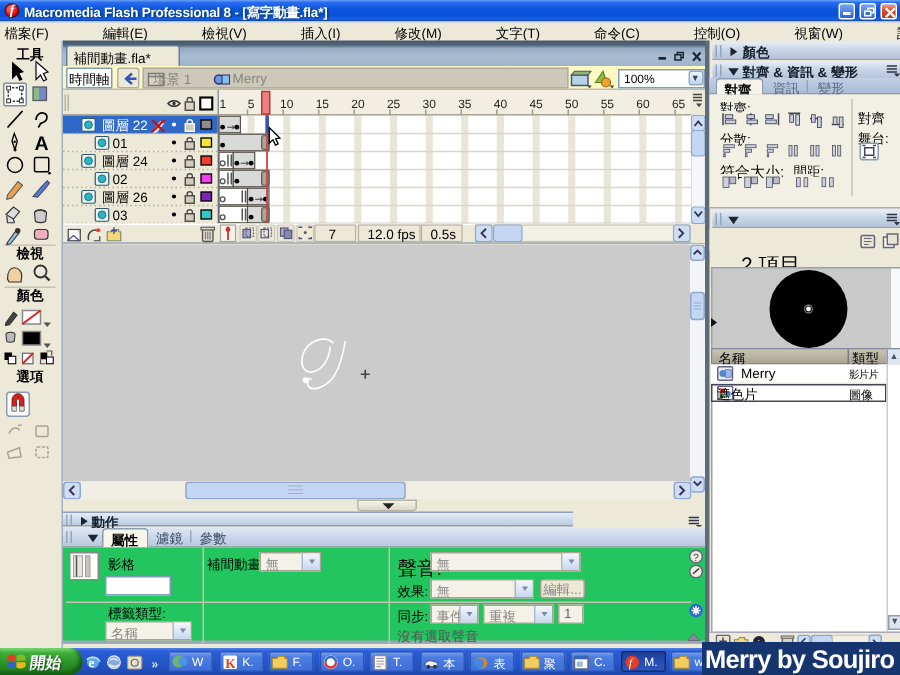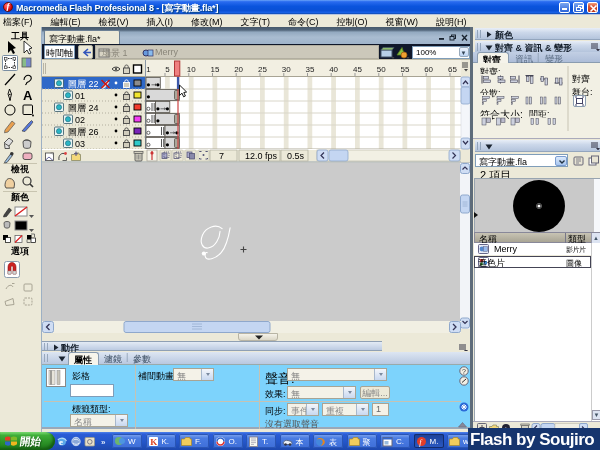--- a/index.html
+++ b/index.html
@@ -8,40 +8,40 @@
 #titlebar{left:0;top:0;width:600px;height:14px;background:linear-gradient(180deg,#6ba4f8 0%,#2a6cf0 12%,#0a54dd 45%,#0a50d5 75%,#1a62e8 92%,#0b43a0 100%);color:#fff;font-weight:bold;font-size:9px}
 #titlebar .ticon{position:absolute;left:3px;top:2px;width:10px;height:10px;border-radius:50%;background:radial-gradient(circle at 35% 35%,#f55 20%,#c00 70%,#800 100%);border:1px solid #601010}
 #titlebar .ticon:before{content:"f";position:absolute;left:2.5px;top:-2.5px;color:#fff;font-size:9px;font-style:italic;font-family:"Liberation Serif",serif}
 #titlebar .ttext{position:absolute;left:16px;top:2px;white-space:nowrap;letter-spacing:-0.15px;font-size:9px;text-shadow:1px 1px 1px #0339;}
 .wbtn{position:absolute;top:2px;width:11px;height:11px;border-radius:2px;border:1px solid #fff;color:#fff;font-size:8px;line-height:9px;text-align:center}
 .wbtn.mn{left:559px;background:linear-gradient(180deg,#7ba6f0,#2b63d8)}
 .wbtn.rs{left:573px;background:linear-gradient(180deg,#7ba6f0,#2b63d8)}
 .wbtn.cl{left:587px;background:linear-gradient(180deg,#f0a080,#d85030 40%,#c03818)}
 
 #menubar{left:0;top:14px;width:600px;height:13px;background:#ece9d8;border-top:1px solid #b6c3de;font-size:9px;white-space:nowrap;padding-left:3px}
-#menubar span{display:inline-block;margin-right:18px;margin-top:1px}
+#menubar span{display:inline-block;margin-right:36px;margin-top:1px}
 
 #toolbox{left:0;top:27px;width:42px;height:405px;background:#ece9d8;border-right:1px solid #9db0c4}
 .tbhead{position:absolute;left:0;width:40px;text-align:center;font-weight:bold;font-size:9px;height:8px;line-height:8px}
 .tsep{position:absolute;left:3px;width:34px;border-top:1px solid #c8c4b0}
 
 #docwin{left:42px;top:27px;width:428px;height:405px;background:#ece9d8}
 #tabbar{position:absolute;left:0;top:0;width:428px;height:17px;background:linear-gradient(180deg,#46586b 0%,#51657a 18%,#93a9c0 30%,#a9bcd1 60%,#9fb4cb 100%)}
 #doctab{position:absolute;left:2px;top:3px;width:76px;height:14px;background:#ece9d8;border:1px solid #6b7f94;border-bottom:none;border-radius:2px 2px 0 0;font-size:9px;padding:2px 0 0 4px;white-space:nowrap}
-#editbar{position:absolute;left:0;top:17px;width:428px;height:16px;background:#0f172a;border-bottom:1px solid #c0bca8}
+#editbar{position:absolute;left:0;top:17px;width:428px;height:16px;background:#fef9c3;border-bottom:1px solid #c0bca8}
 
 #timeline{position:absolute;left:0;top:33px;width:428px;height:103px;background:#ece9d8}
 
 #stage{position:absolute;left:0;top:136px;width:418px;height:158px;background:#cbcbcb}
 
 #hscroll{position:absolute;left:0;top:294px;width:419px;height:12px;background:#f0eee2}
 #collapse{position:absolute;left:0;top:306px;width:428px;height:8px;background:#ece9d8}
 #acthead{position:absolute;left:0;top:314px;width:340px;height:10px;background:linear-gradient(180deg,#e3ebf5,#bccbe2)}
 #propbar{position:absolute;left:0;top:325px;width:428px;height:13px;background:linear-gradient(180deg,#dde6f2,#b9c8e0)}
-#propbody{position:absolute;left:0;top:338px;width:428px;height:64px;background:#7dd3fc;border-bottom:2px solid #9aa8b8}
+#propbody{position:absolute;left:0;top:338px;width:428px;height:64px;background:#22c55e;border-bottom:2px solid #9aa8b8}
 .combo{position:absolute;height:13px;background:#f4f2e8;border:1px solid #a8a494;font-size:9px;color:#888;padding:1px 0 0 3px}
 .combo:after{content:"";position:absolute;right:0;top:0;width:11px;height:11px;background:linear-gradient(180deg,#f4f6fa,#c8d8f0);border-left:1px solid #a8b8cc}
 .combo:before{content:"";position:absolute;right:3px;top:4px;border:2.5px solid transparent;border-top:3.5px solid #7a8aa0;z-index:2}
 
 #dock{left:470px;top:27px;width:130px;height:405px;background:#ece9d8;border-left:3px solid #5e6c7a}
 .phead{position:absolute;left:2px;width:128px;height:12px;background:linear-gradient(180deg,#e8eef7 0%,#ccd8ea 40%,#b4c4dc 100%);border-bottom:1px solid #93a5bd;font-size:9px;font-weight:bold;color:#16202c;white-space:nowrap}
 .phead .grip{position:absolute;left:2px;top:2px;width:4px;height:8px;border-left:1px solid #93a5bb;border-right:1px solid #93a5bb}
 .phead .tri{position:absolute}
 .phead .lbl{position:absolute;left:20px;top:1px}
 .phead .opt{position:absolute;right:4px;top:2px;font-size:7px;font-weight:normal}
@@ -146,21 +146,21 @@
         <path d="M6 262 C8 257.5 12 257.5 13 260"></path>
           <path d="M12 256.5 L14.5 256.5"></path>
         <rect x="24" y="257" width="8" height="7" rx="1"></rect>
         <path d="M5 274.5 L13 271.5 L14 277.5 L6 278.5 Z"></path>
         <rect x="24" y="271" width="8" height="7" rx="1" stroke-dasharray="2 1"></rect>
       </g>
     </svg>
   </div>
   <div id="docwin" class="abs">
     <div id="tabbar">
-        <div id="doctab">寫字動畫.fla*</div>
+        <div id="doctab">補間動畫.fla*</div>
       <svg style="position:absolute;left:396px;top:6px" width="30" height="8">
           <rect x="1" y="5" width="5" height="1.8" fill="#1a2430"></rect>
           <rect x="13.5" y="2" width="4" height="3.5" fill="none" stroke="#1a2430" stroke-width="1"></rect>
           <rect x="12" y="3.5" width="4" height="3.5" fill="#9fb4cb" stroke="#1a2430" stroke-width="1"></rect>
           <path d="M24 2 L29 7.5 M29 2 L24 7.5" stroke="#1a2430" stroke-width="1.4"></path>
         </svg>
     </div>
     <div id="editbar">
       <div style="position:absolute;left:2px;top:1px;width:31px;height:14px;background:#fff;border:1px solid #7f9db9;border-radius:1px;font-size:9px;text-align:center;padding-top:1px">時間軸</div>
       <div style="position:absolute;left:36px;top:1px;width:15px;height:14px;background:#ece9d8;border:1px solid #b5b2a0;border-radius:2px">
@@ -648,33 +648,30 @@
         <div class="grip"></div>
         <svg class="tri" style="left:10px;top:4px" width="8" height="6">
           <path d="M0.5 0.5 L7.5 0.5 L4 5.5 Z" fill="#1a2430"></path>
         </svg>
         <svg class="opt" style="position:absolute;right:3px;top:2px" width="9" height="8">
           <path d="M0 1 L7 1 M0 3 L7 3 M0 5 L7 5" stroke="#334" stroke-width="1"></path>
           <path d="M5 6 L9 6 L7 8.5 Z" fill="#334"></path>
         </svg>
       </div>
       <div style="position:absolute;left:0;top:126px;width:128px;height:14px;background:#ece9d8">
-        <div style="position:absolute;left:2px;top:1px;width:93px;height:13px;background:#fff;border:1px solid #7f9db9;font-size:9px;padding:1px 0 0 3px">寫字動畫.fla<span style="position:absolute;right:0.5px;top:0.5px;width:12px;height:10px;background:linear-gradient(180deg,#dceafc,#a8c6f0);border:1px solid #7a9cd0;border-radius:2px"><svg width="12" height="10">
-              <path d="M3.5 3.5 L6 6 L8.5 3.5" fill="none" stroke="#234" stroke-width="1.4"></path>
-            </svg></span></div>
         <svg style="position:absolute;left:100px;top:2px" width="12" height="11">
           <rect x="1" y="2" width="9" height="8" fill="#e8e4d4" stroke="#667" rx="1"></rect>
           <path d="M3 4 L8 4 M3 6 L8 6 M3 8 L6 8" stroke="#667" stroke-width="0.8"></path>
         </svg>
         <svg style="position:absolute;left:115px;top:2px" width="12" height="11">
           <rect x="1" y="3" width="7" height="7" fill="#fff" stroke="#667"></rect>
           <rect x="3.5" y="1" width="7" height="7" fill="#e8e4d4" stroke="#667"></rect>
         </svg>
       </div>
-      <div style="position:absolute;left:7px;top:141px;font-size:11px">2 項目</div>
+      <div style="position:absolute;left:21px;top:141px;font-size:14px">2 項目</div>
       <div style="position:absolute;left:1px;top:151px;width:127px;height:54px;background:#c9c9c9;border:1px solid #98a4b0;border-bottom:none"><svg width="127" height="54">
           <rect x="119" y="0" width="8" height="54" fill="#f6f8fb"></rect>
           <circle cx="64" cy="27" r="26" fill="#000"></circle>
           <circle cx="64" cy="27" r="1.6" fill="#fff"></circle>
           <circle cx="64" cy="27" r="2.6" fill="none" stroke="#888" stroke-width="0.7"></circle>
         </svg></div>
       <div style="position:absolute;left:1px;top:205px;width:127px;height:11px;background:linear-gradient(180deg,#c8c4b4,#a8a494);border:1px solid #889;font-size:9px">
         <div style="position:absolute;left:4px;top:0px">名稱</div>
         <div style="position:absolute;left:93px;top:0px">類型</div>
         <div style="position:absolute;left:90px;top:0;width:1px;height:10px;background:#778"></div>
@@ -814,15 +811,15 @@
       </div>
       <div class="tbtn" style="left:447.0px;width:30px;">
         <svg style="position:absolute;left:2px;top:1.5px" width="11" height="11" viewBox="0 0 11 11">
           <path d="M0.5 9.5 L0.5 3 L3.5 3 L4.5 1.5 L9 1.5 L9 3 L10.5 3 L10.5 9.5 Z" fill="#f2cc5c" stroke="#a8872a" stroke-width="0.7"></path>
         </svg>
         <span style="position:absolute;left:16px;top:3px">w</span>
       </div>
     </div>
   <div class="abs" style="left:474px;top:212px;width:0;height:0;border:3px solid transparent;border-left:4px solid #111;border-right:none"></div>
 <div id="watermark" class="abs">
-      <span>Flash by Soujiro</span>
+      <span>Merry by Soujiro</span>
     </div>
 </div>
 
 </body></html>

